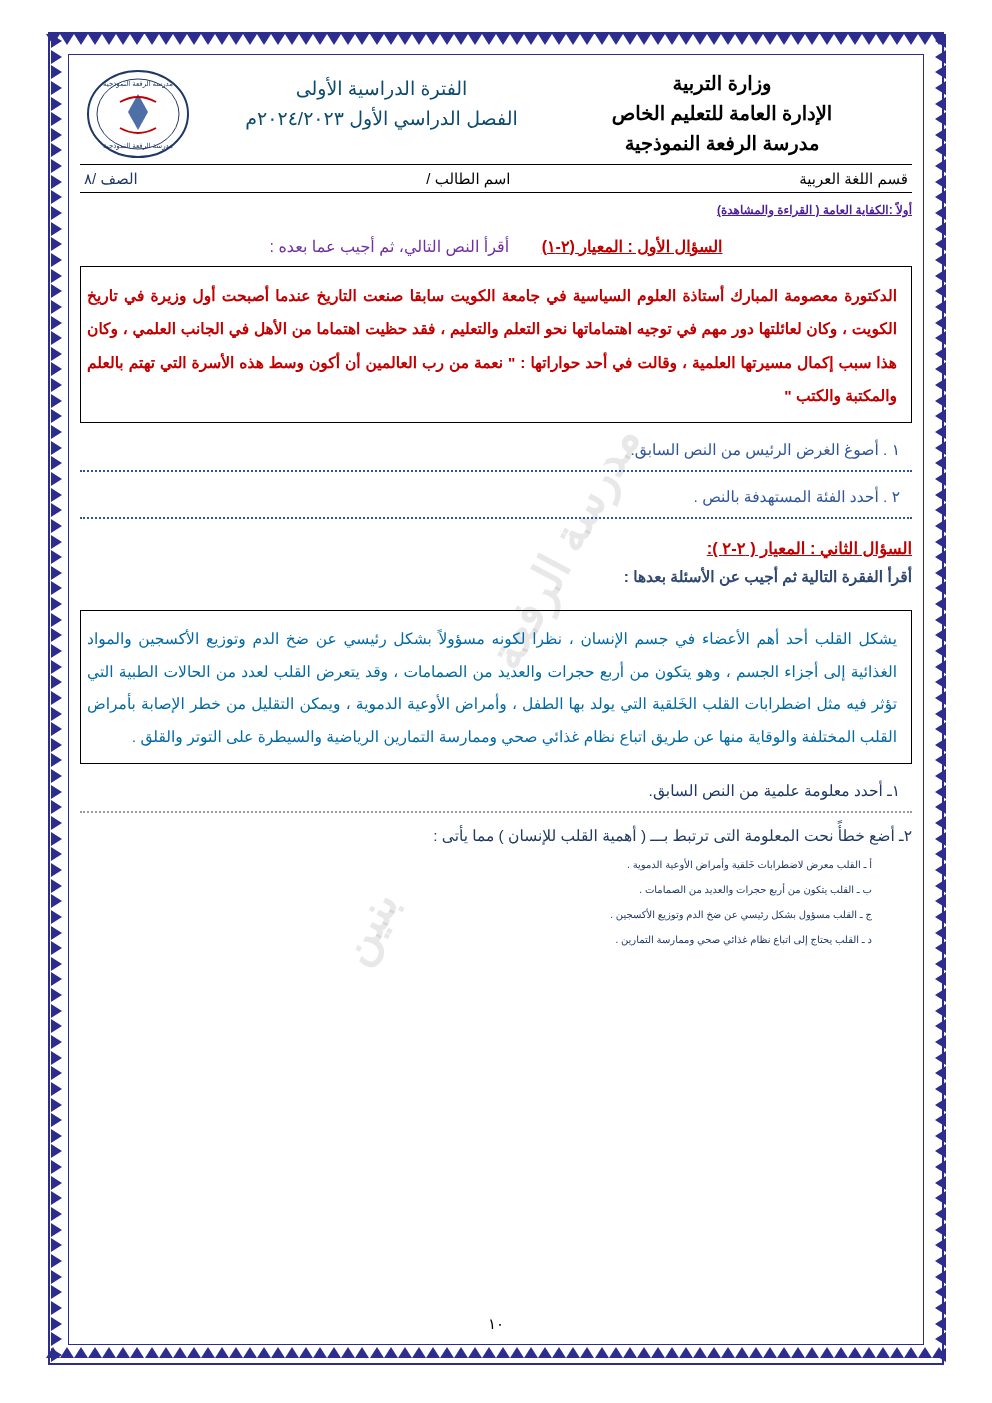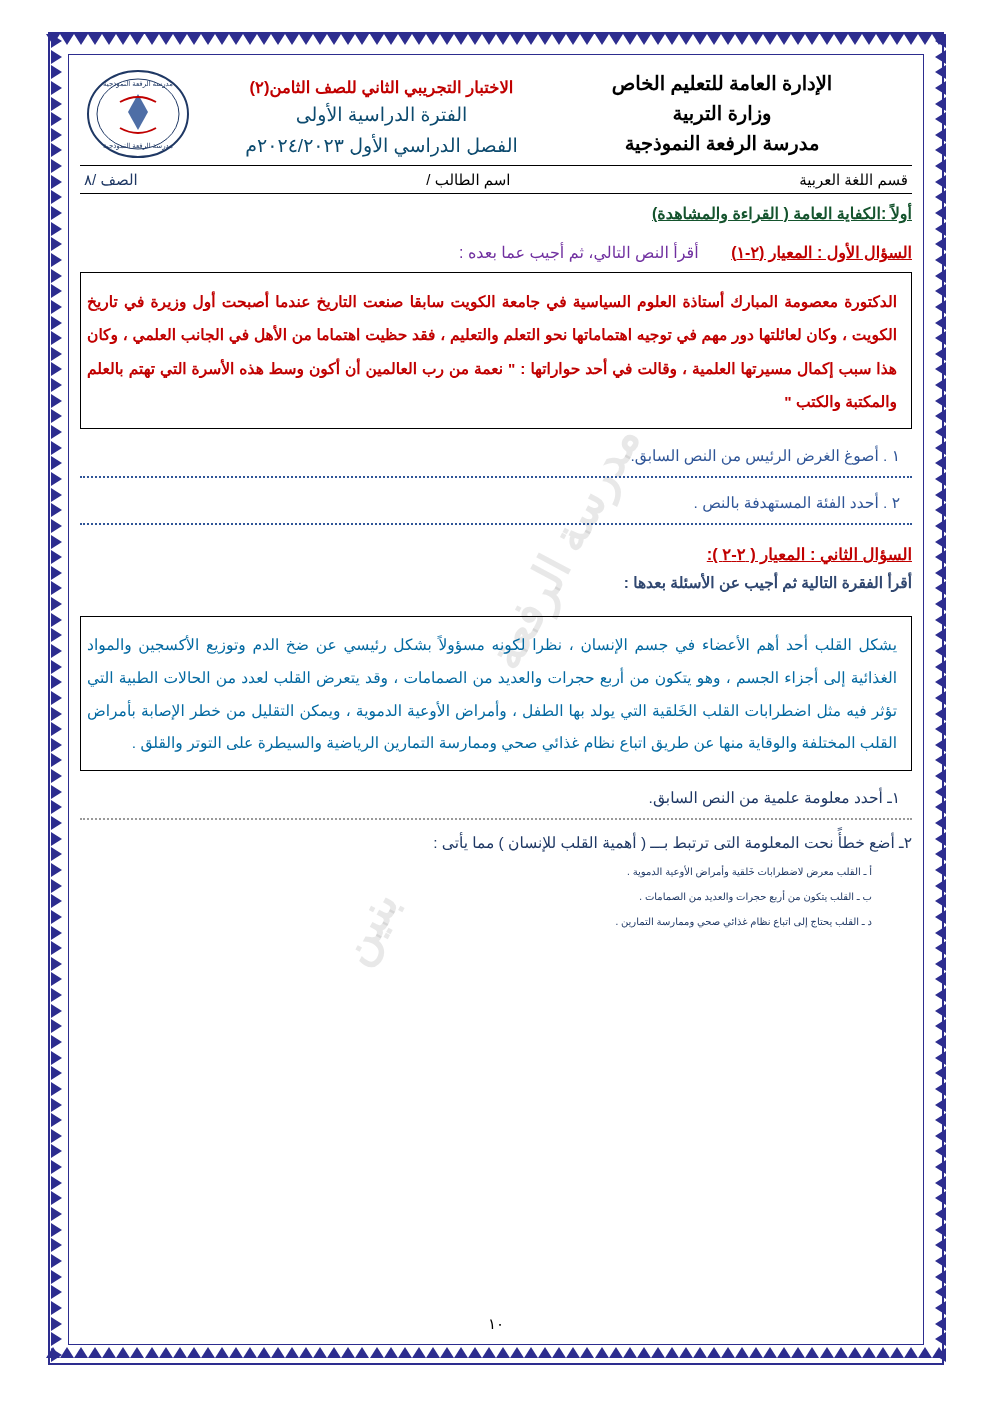--- a/index.html
+++ b/index.html
@@ -149,30 +149,31 @@
   .subheader .sh-right { color: #000; }
   .subheader .sh-mid { color: #000; }
   .subheader .sh-left { color: #1f3864; }
   .header-rule2 {
     border-top: 1px solid #000;
     margin: 0 0 10px 0;
   }
 
   
   .sect-title {
-    color: #14532d;
-    font-weight: bold;
-    font-size: 16px;
+    color: #4c1d95;
+    font-weight: bold;
+    font-size: 12px;
     text-decoration: underline;
     margin: 6px 0 14px 0;
   }
   .q-line {
     font-size: 16px;
     margin: 20px 0 10px 0;
     color: #2f5597;
+    text-align: center;
   }
   .q-line .q-head {
     color: #c00000;
     font-weight: bold;
     text-decoration: underline;
   }
   .q-line .q-tail {
     color: #7030a0;
   }
 
@@ -576,26 +577,25 @@
       <div class="tri-l"></div>
       <div class="tri-l"></div>
       <div class="tri-l"></div>
     </div>
   <div class="inner-frame"></div>
 
   <div class="content">
 
     <div class="header">
       <div class="school-block">
+        <div>وزارة التربية</div>
         <div>الإدارة العامة للتعليم الخاص</div>
-        <div>وزارة التربية</div>
         <div>مدرسة الرفعة النموذجية</div>
       </div>
       <div class="exam-block">
-        <div class="exam-title">الاختبار التجريبي الثاني للصف الثامن(٢)</div>
         <div class="exam-sub">الفترة الدراسية الأولى</div>
         <div class="exam-sub">الفصل الدراسي الأول ٢٠٢٤/٢٠٢٣م</div>
       </div>
       <div class="logo">
         <svg width="105" height="92" viewBox="0 0 105 92" xmlns="http://www.w3.org/2000/svg">
           <ellipse cx="52" cy="46" rx="50" ry="43" fill="none" stroke="#1f3864" stroke-width="2"></ellipse>
           <ellipse cx="52" cy="46" rx="41" ry="35" fill="none" stroke="#1f3864" stroke-width="1"></ellipse>
           <path d="M52 26 L62 44 L52 62 L42 44 Z" fill="#2f5597" opacity="0.85"></path>
           <path d="M34 60 q18 10 36 0" fill="none" stroke="#c00000" stroke-width="2"></path>
           <path d="M34 34 q18 -10 36 0" fill="none" stroke="#c00000" stroke-width="2"></path>
@@ -636,17 +636,18 @@
     <div class="passage-box plain">
       <p>يشكل القلب أحد أهم الأعضاء في جسم الإنسان ، نظرا لكونه مسؤولاً بشكل رئيسي عن ضخ الدم وتوزيع الأكسجين والمواد الغذائية إلى أجزاء الجسم ، وهو يتكون من أربع حجرات والعديد من الصمامات ، وقد يتعرض القلب لعدد من الحالات الطبية التي تؤثر فيه مثل اضطرابات القلب الخَلقية التي يولد بها الطفل ، وأمراض الأوعية الدموية ، ويمكن التقليل من خطر الإصابة بأمراض القلب المختلفة والوقاية منها عن طريق اتباع نظام غذائي صحي وممارسة التمارين الرياضية والسيطرة على التوتر والقلق .</p>
     </div>
 
     <div class="sub-q black">١ـ أحدد معلومة علمية من النص السابق.</div>
     <div class="dots gray"></div>
 
     <div class="mcq-stem">٢ـ أضع خطأً نحت المعلومة التى ترتبط بـــ ( أهمية القلب للإنسان ) مما يأتى :</div>
     <div class="choice">أ ـ القلب معرض لاضطرابات خَلقية وأمراض الأوعية الدموية   .</div>
     <div class="choice">ب ـ القلب يتكون من أربع حجرات والعديد من الصمامات .</div>
+    <div class="choice">ج ـ القلب مسؤول بشكل رئيسي عن ضخ الدم وتوزيع الأكسجين  .</div>
     <div class="choice">د ـ القلب يحتاج إلى اتباع نظام غذائي صحي وممارسة التمارين  .</div>
 
     <div class="page-num">١٠</div>
   </div>
 </div>
 
 </body></html>

